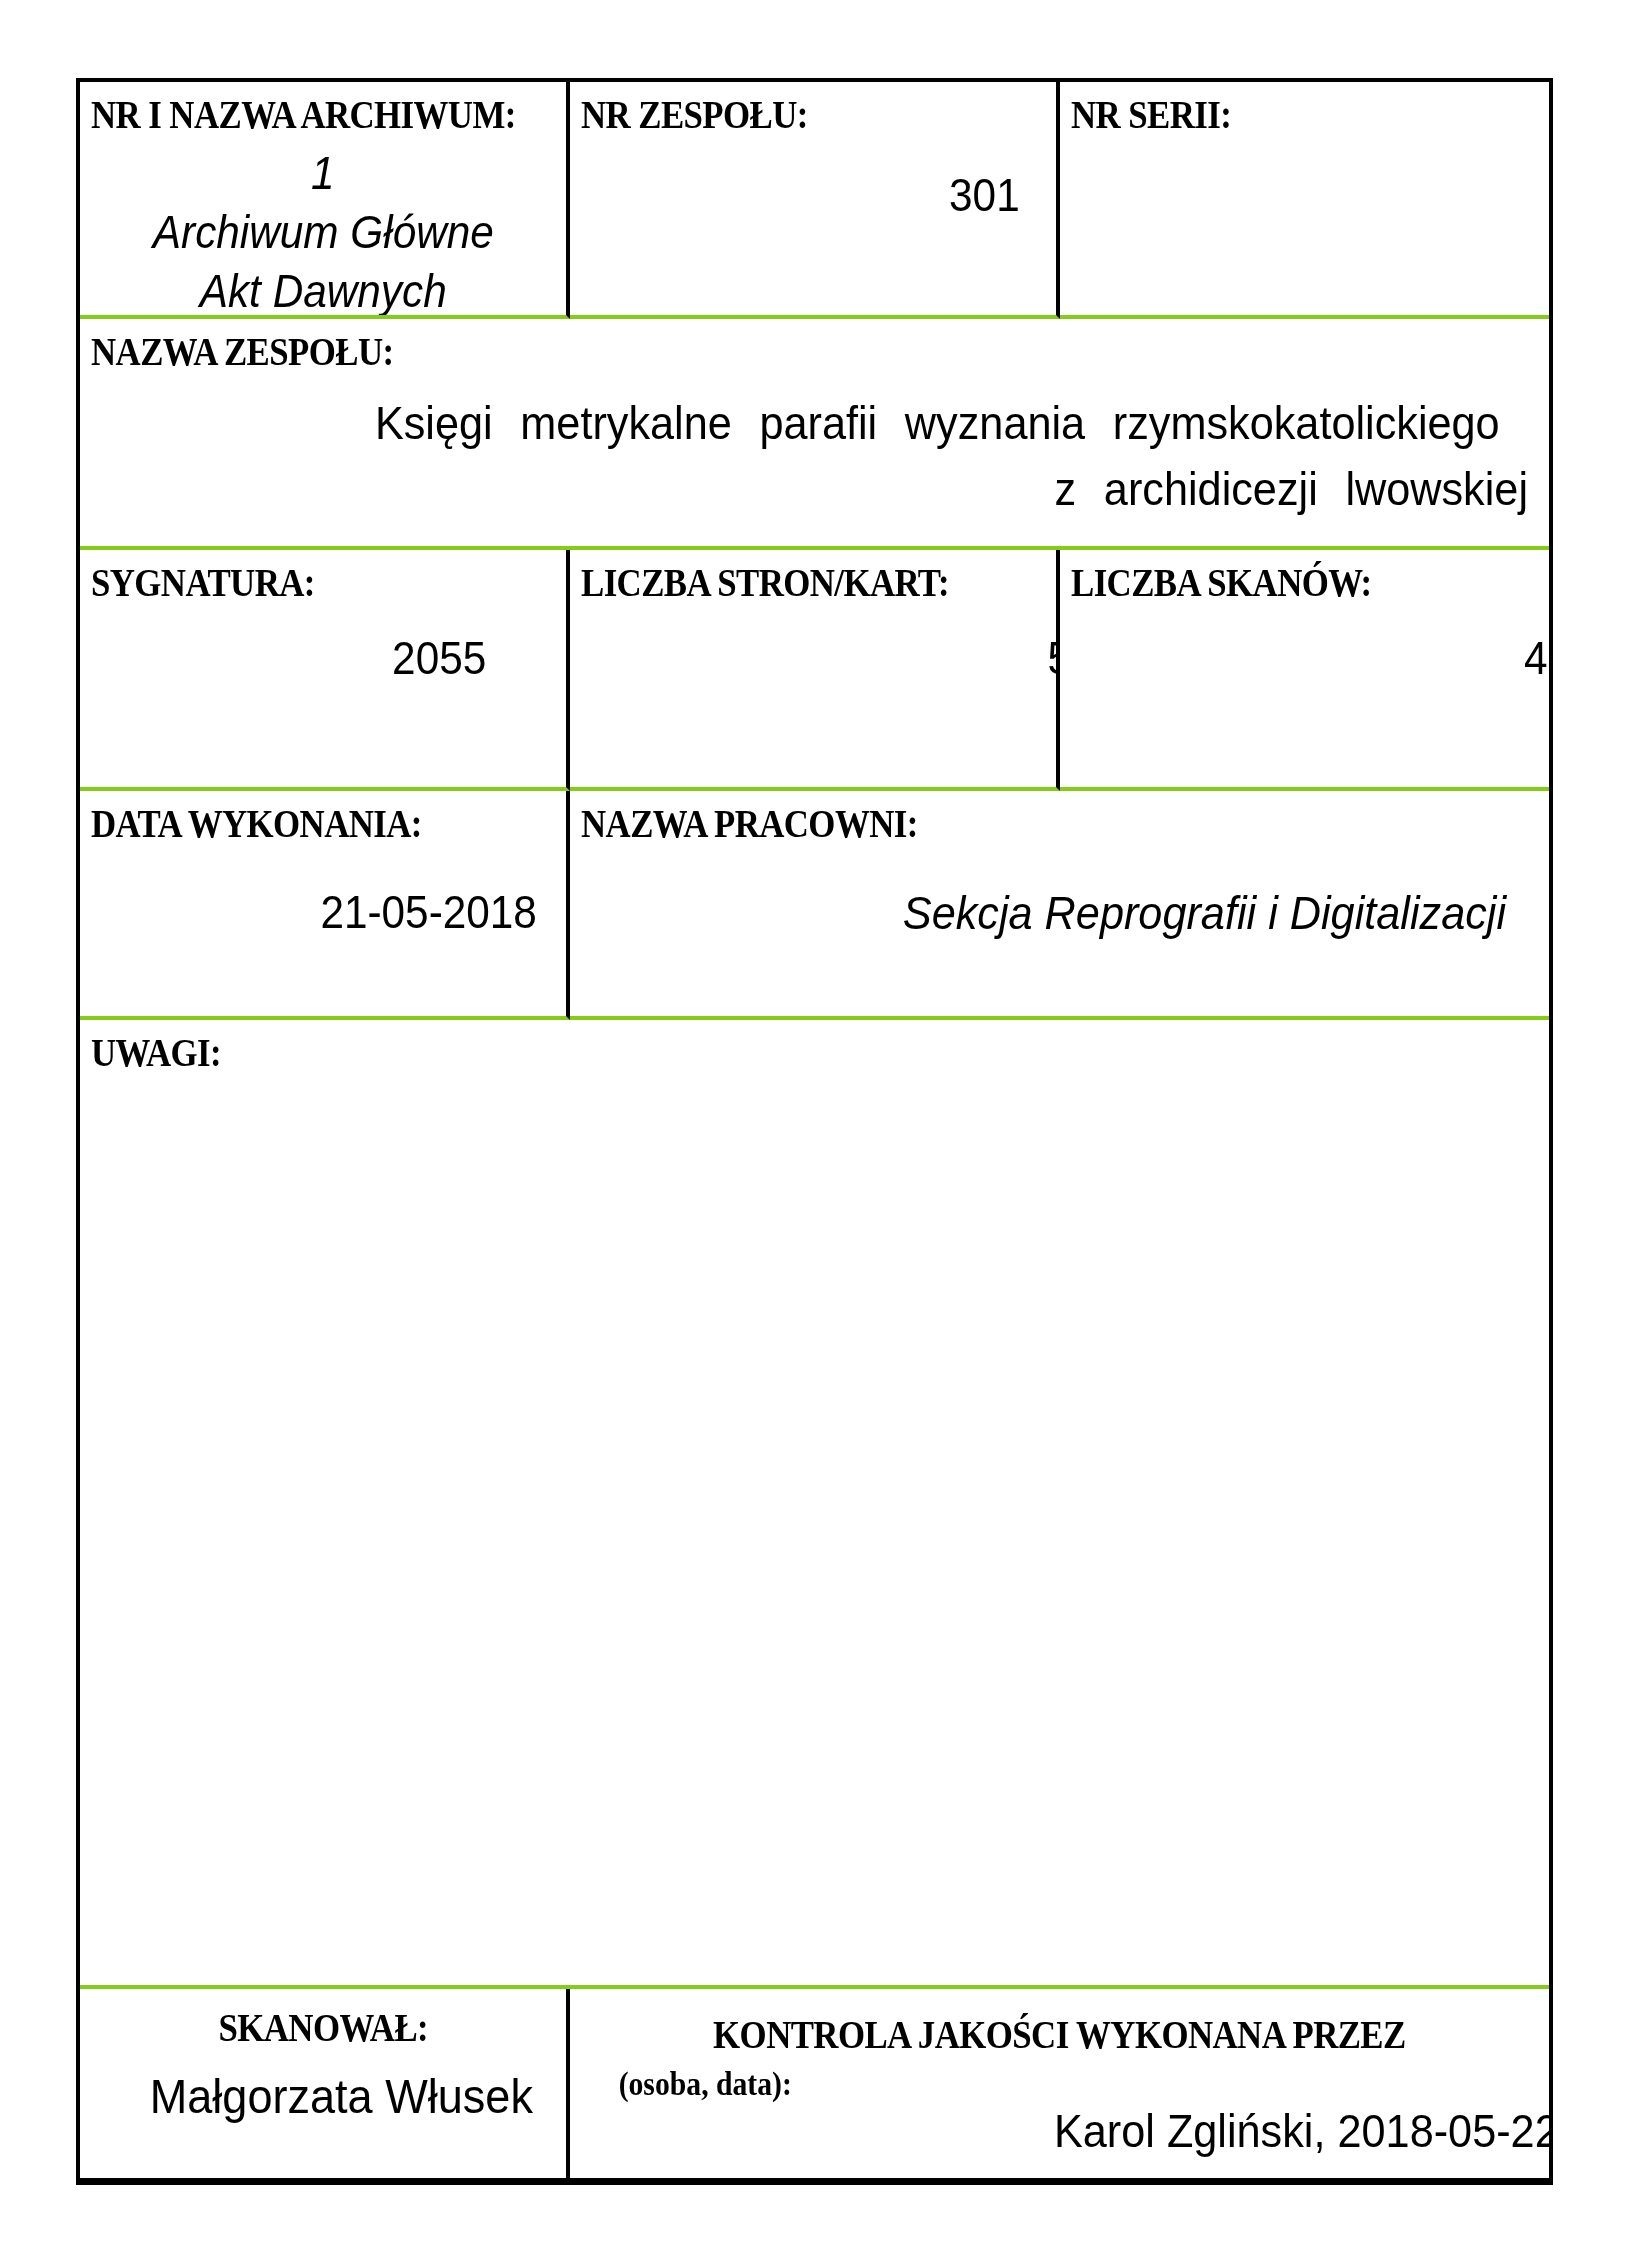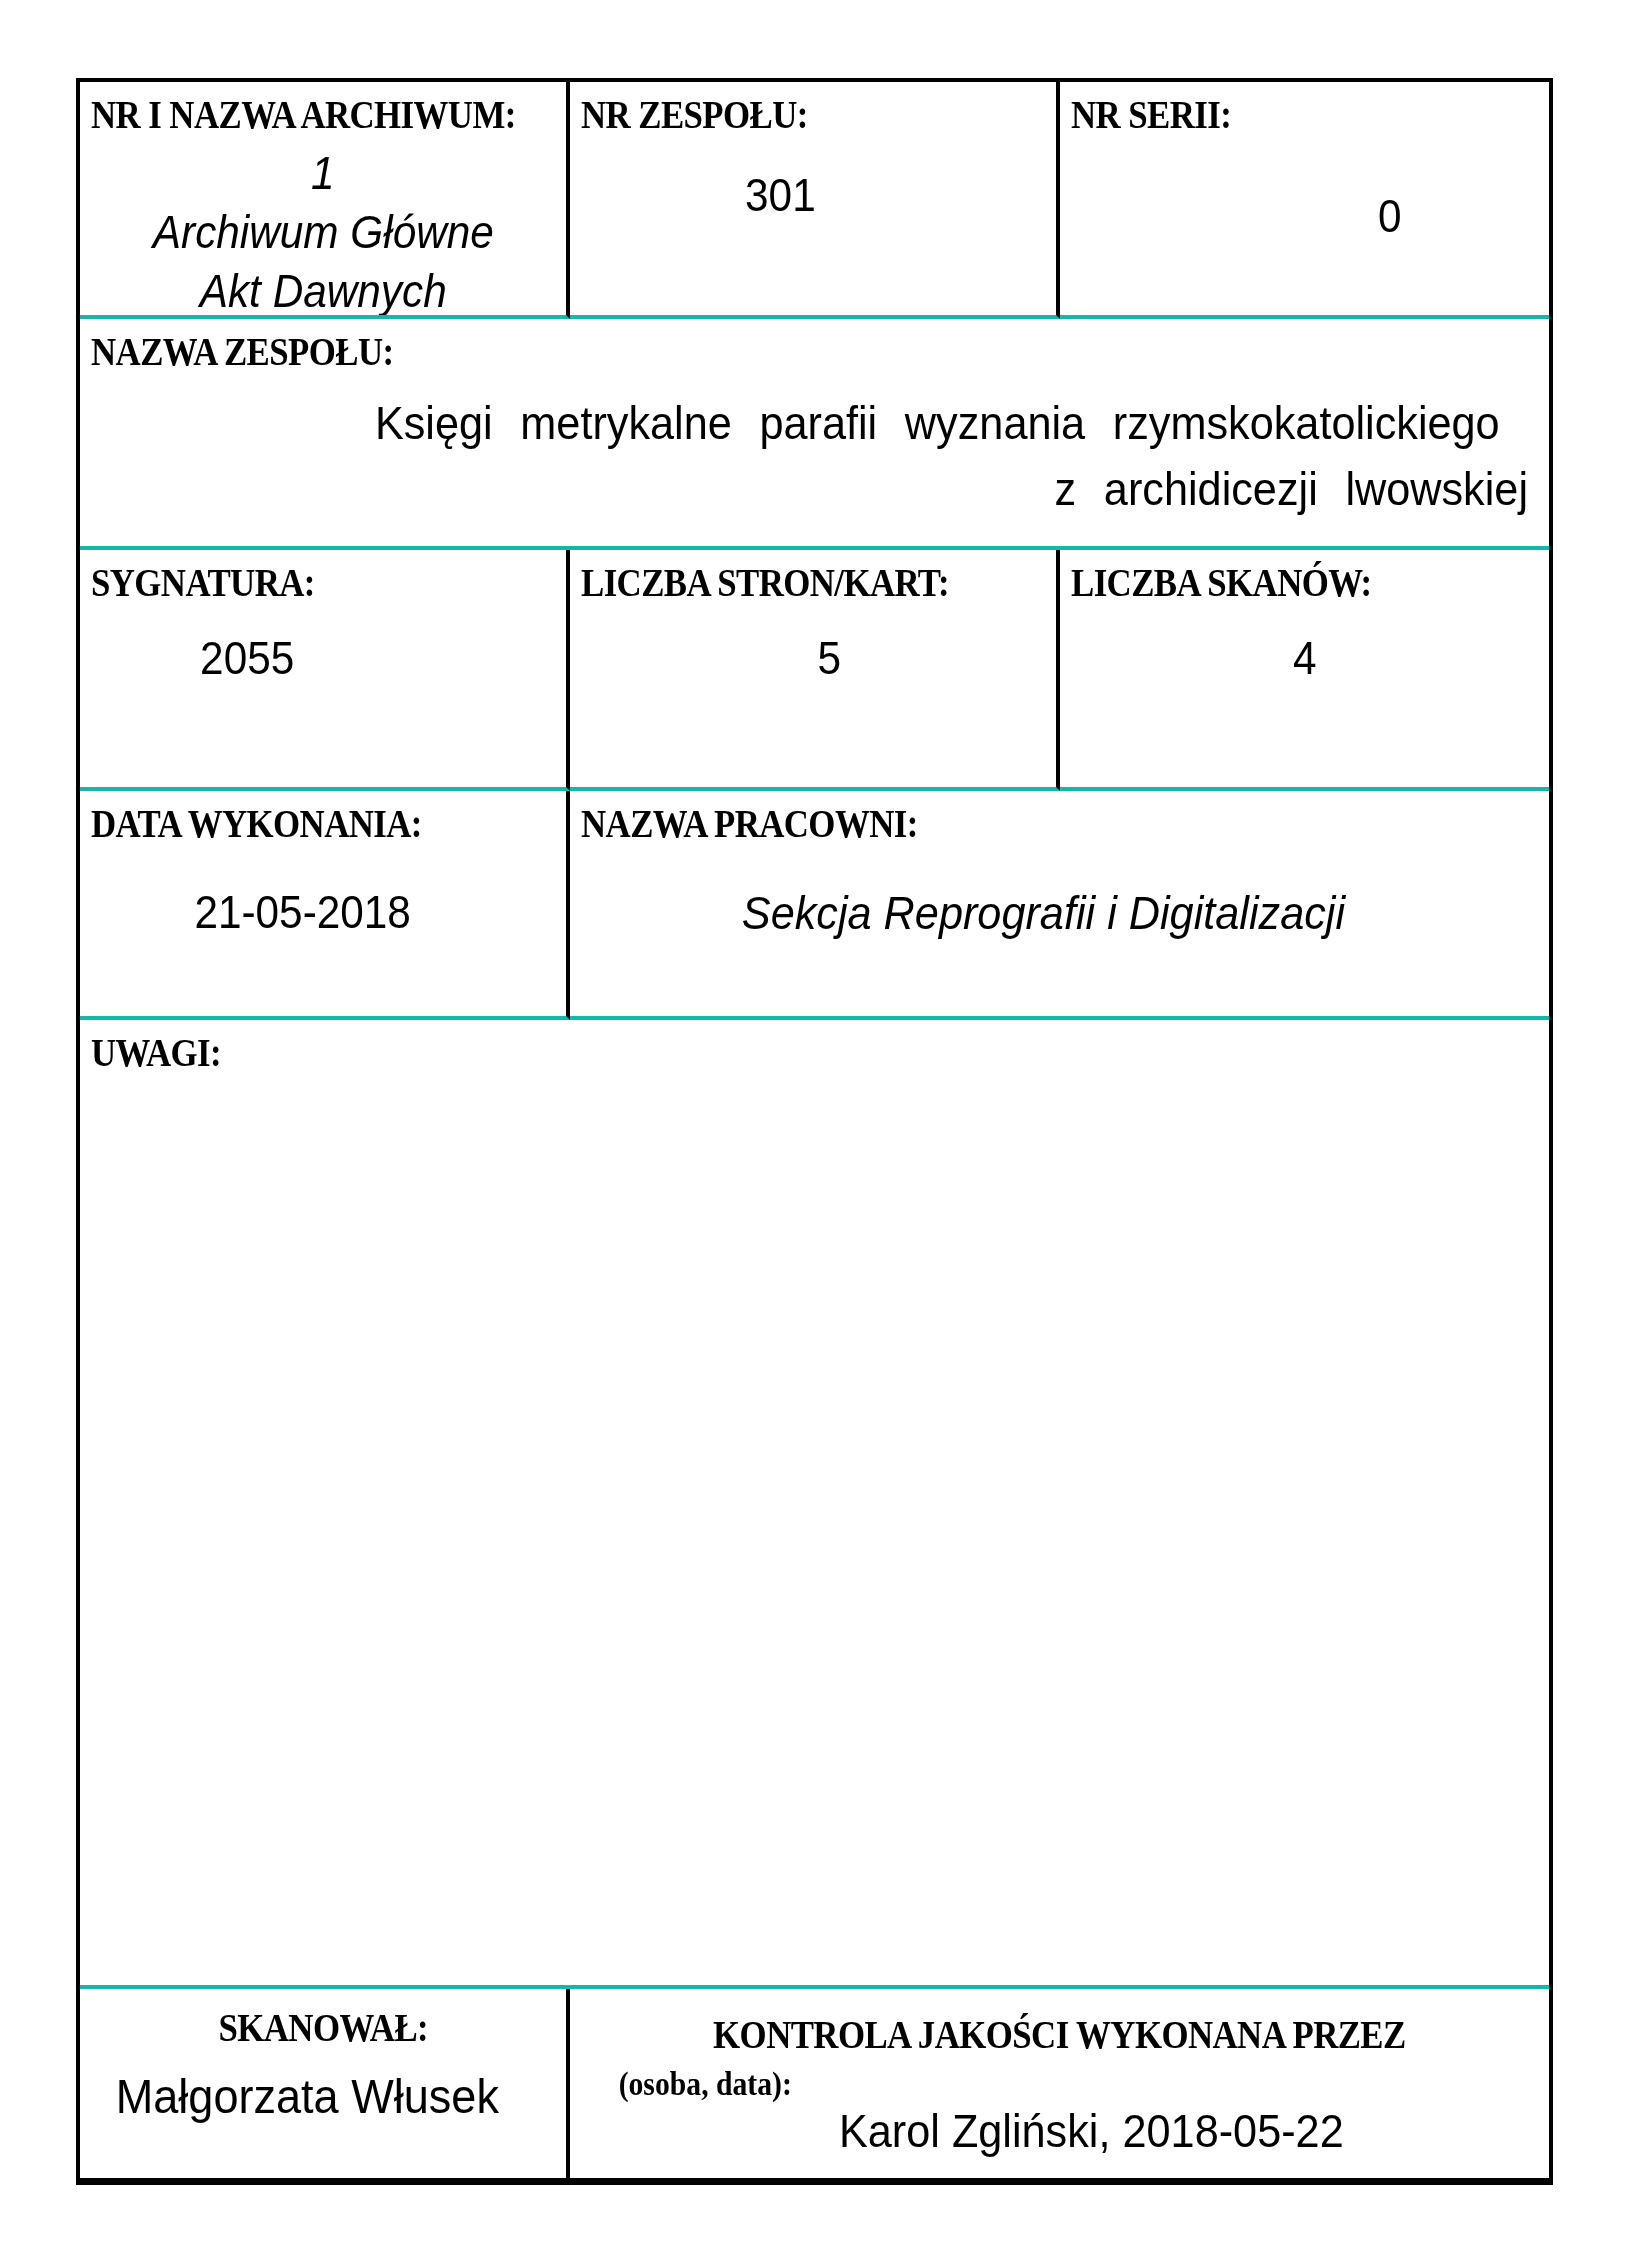--- a/index.html
+++ b/index.html
@@ -25,21 +25,21 @@
     grid-template-columns: 490px 490px 489px;
     grid-template-rows: 237px 231px 241px 229px 969px 189px;
     border: 4.6px solid #000000;
     border-bottom-width: 7.2px;
     background: #ffffff;
   }
   .cell {
     position: relative;
     box-sizing: border-box;
     border-right: 4px solid #000000;
-    border-bottom: 4px solid #14b8a6;
+    border-bottom: 4px solid #84cc16;
     background: #ffffff;
     overflow: hidden;
   }
   .cell.no-r { border-right: 0; }
   .cell.no-b { border-bottom: 0; }
   .span2 { grid-column: span 2; }
   .span3 { grid-column: span 3; }
 
   
   .label {
@@ -57,21 +57,21 @@
     letter-spacing: -0.7px;
   }
   .label.centered { text-align: center; padding-left: 0; }
   .label.centered .lab { transform-origin: 50% 50%; }
 
   
   .vrow {
     position: absolute;
     left: 0;
     width: 100%;
-    text-align: center;
+    text-align: right;
     font-family: "Liberation Sans", sans-serif;
     font-size: 46px;
     line-height: 1.15;
     white-space: nowrap;
   }
   .cond {
     display: inline-block;
     transform: scaleX(0.92);
     transform-origin: 50% 50%;
     white-space: nowrap;

